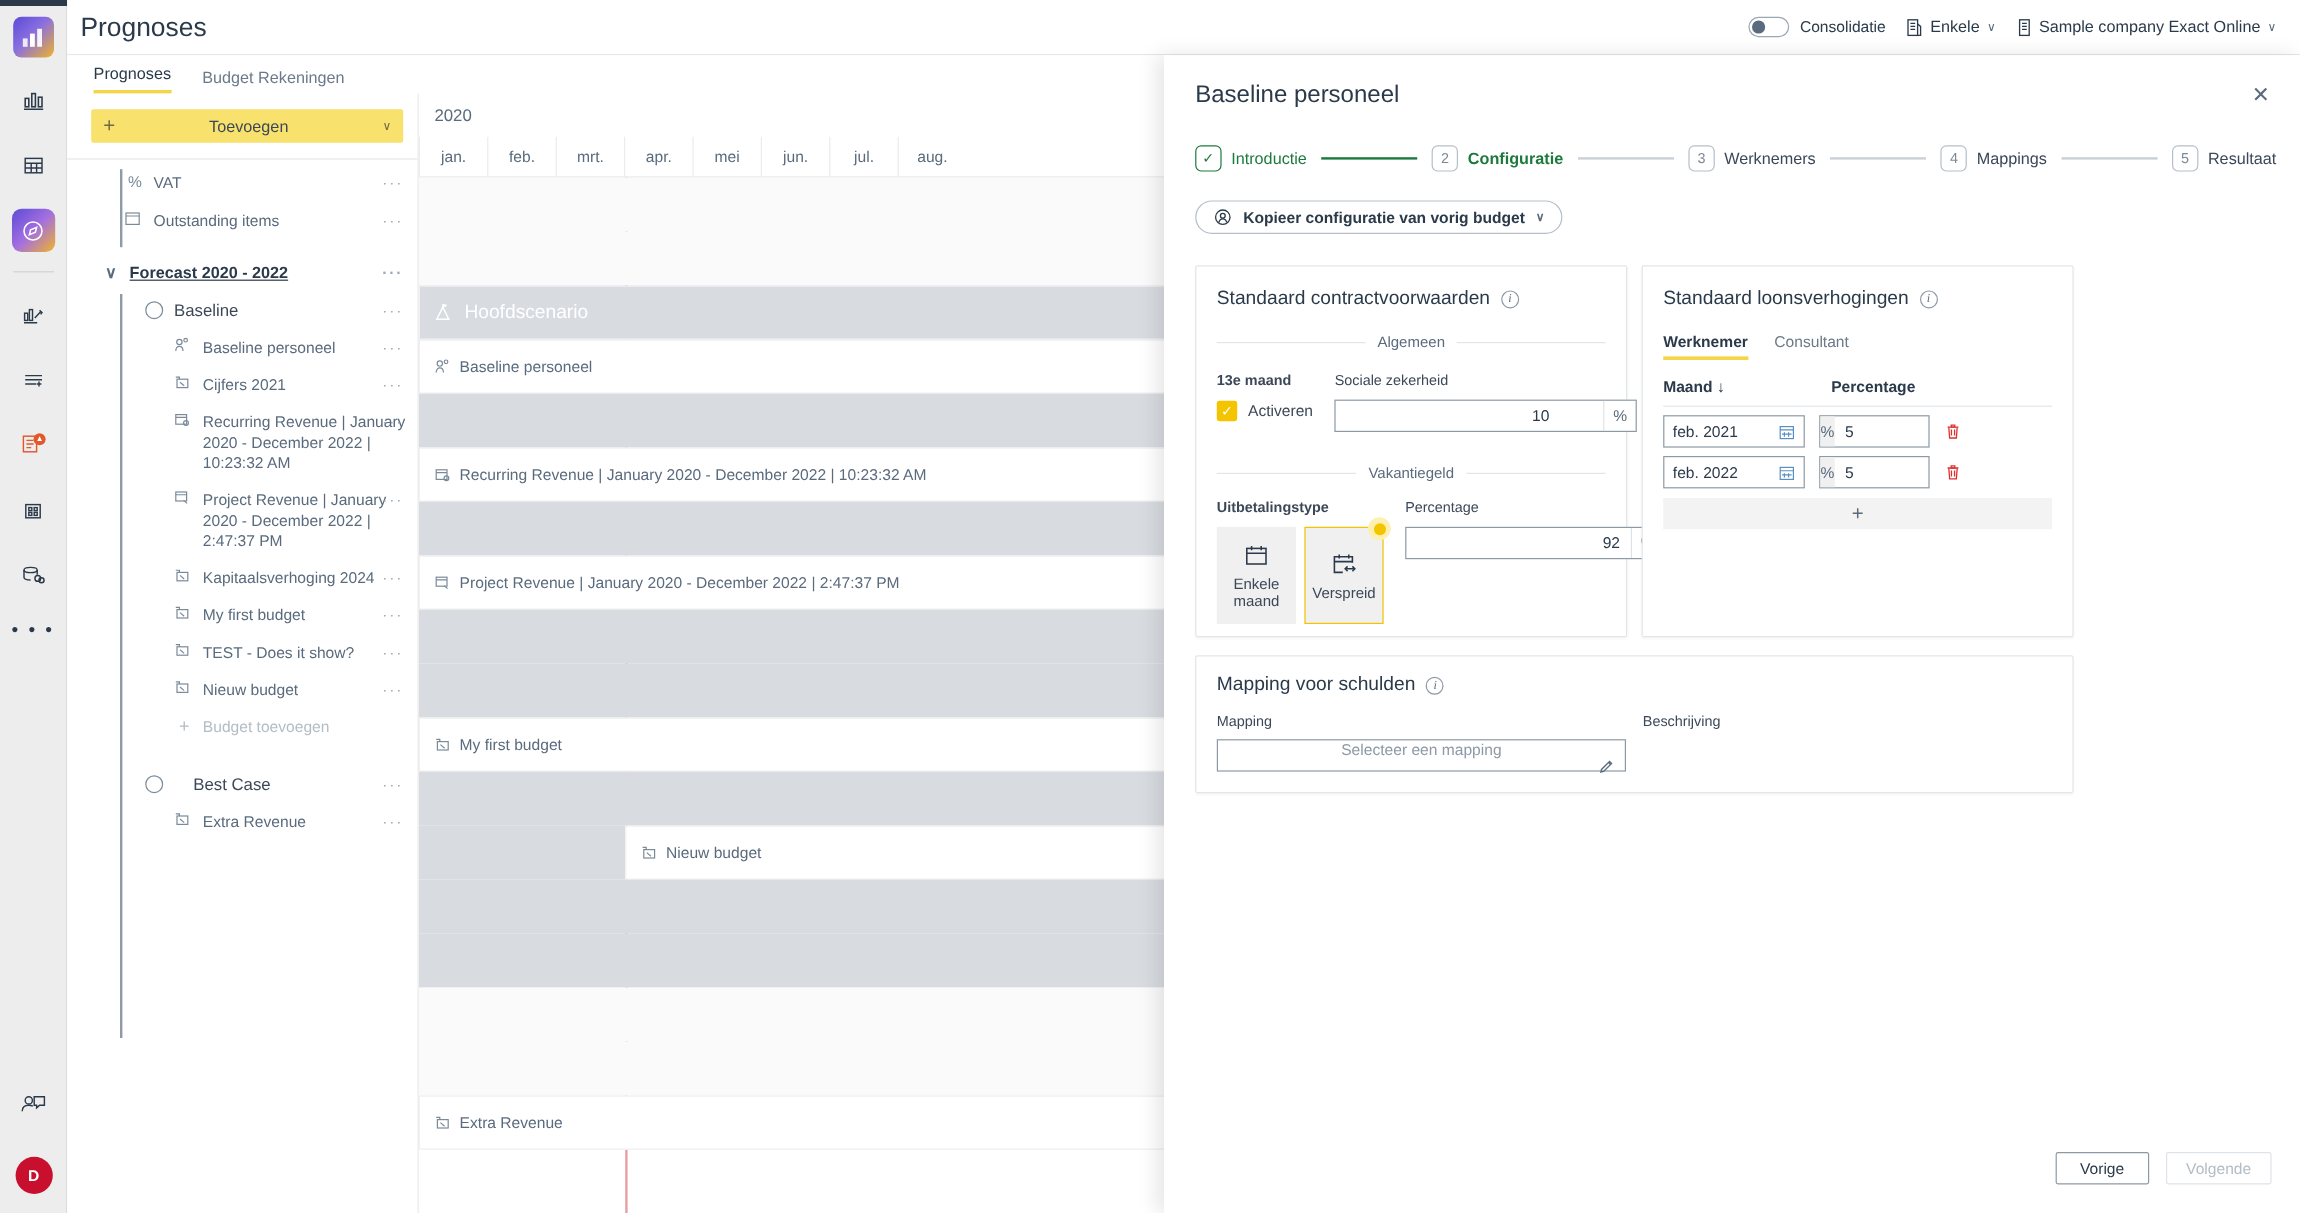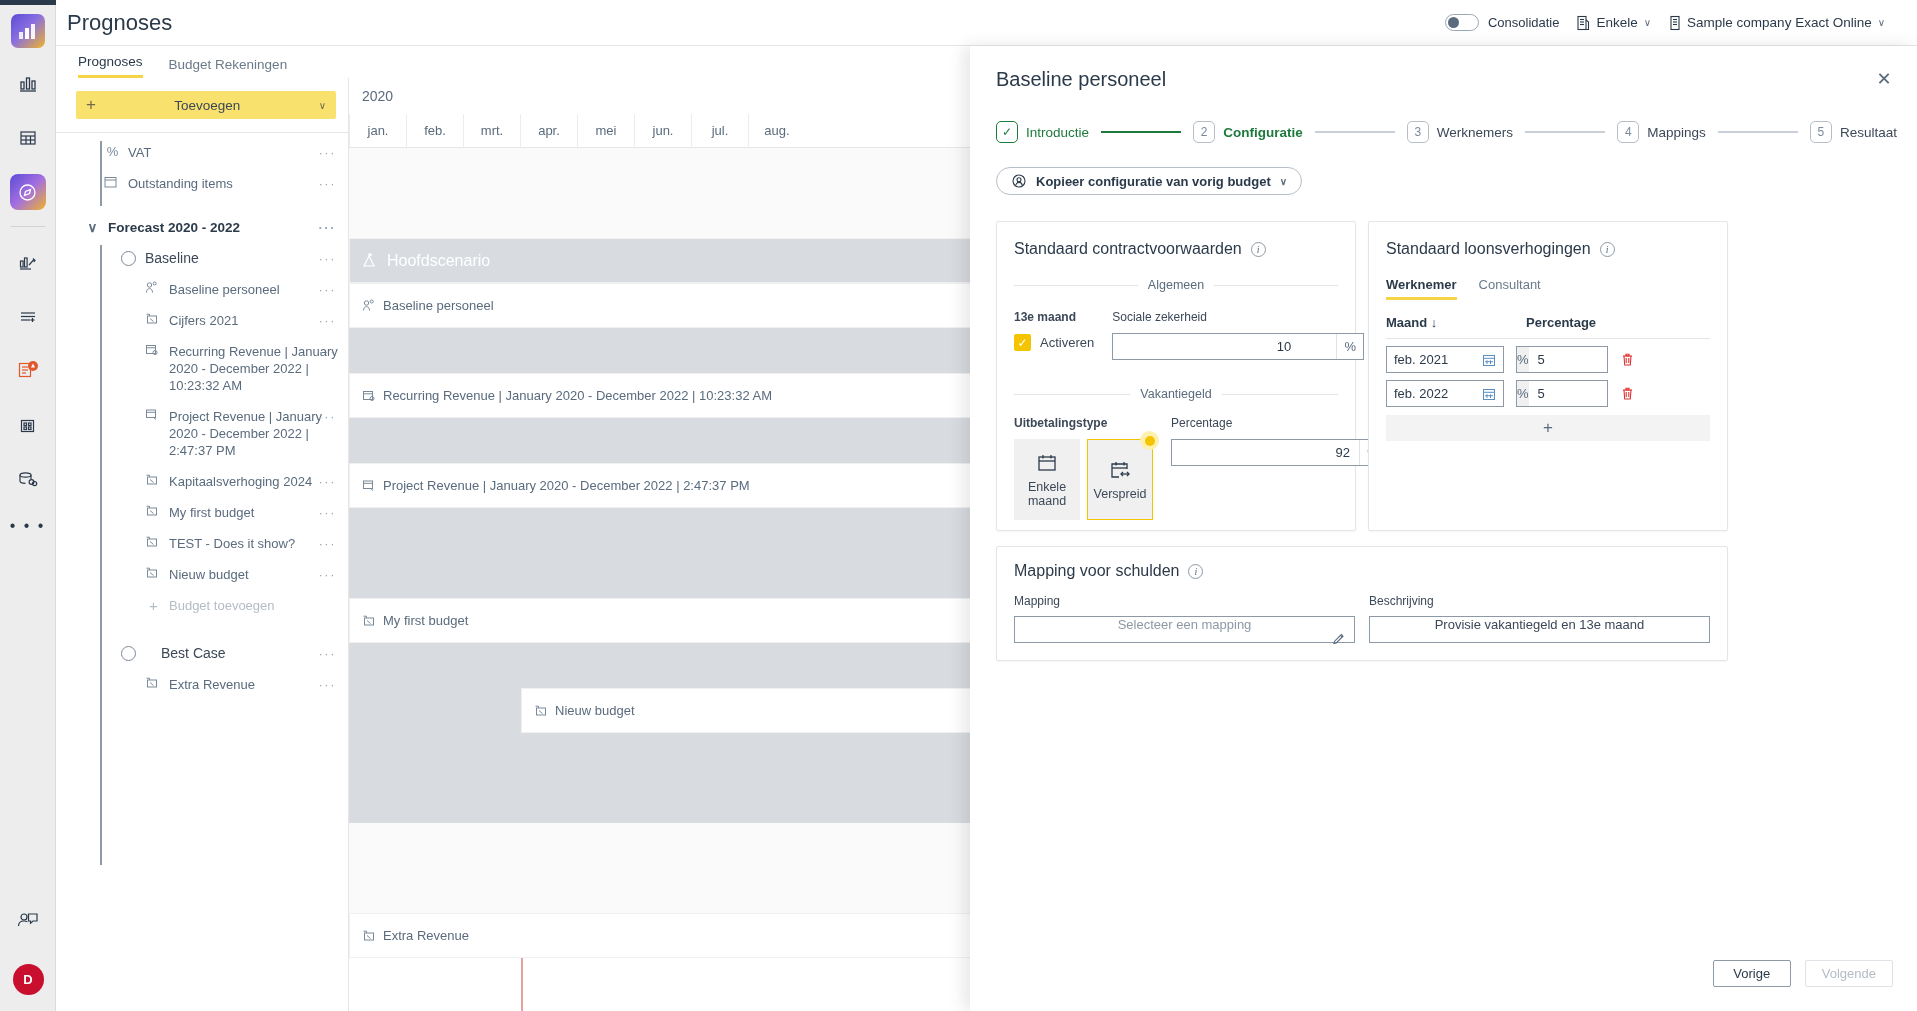--- a/index.html
+++ b/index.html
@@ -43,21 +43,21 @@
     background:#c8102e; color:#fff; font-weight:bold; font-size:13px;
     display:flex; align-items:center; justify-content:center; margin-top:26px;
   }
   
   #page-header {
     position:absolute; left:56px; top:0; width:1861px; height:46px;
     background:#ffffff; border-bottom:1px solid #e6e6e6;
     display:flex; align-items:center;
   }
   #page-title { font-size:22px; color:#2b3a4a; margin-left:11px; font-weight:400; }
-  .header-right { margin-left:auto; display:flex; align-items:center; gap:18px; padding-right:32px; }
+  .header-right { margin-left:auto; display:flex; align-items:center; gap:18px; padding-right:20px; }
   .toggle-pill {
     width:34px; height:17px; border-radius:9px; border:1px solid #9aa7b4;
     background:#fff; position:relative; cursor:pointer;
   }
   .toggle-pill::after {
     content:""; position:absolute; left:2px; top:2px; width:11px; height:11px;
     border-radius:50%; background:#5a6b7d;
   }
   .hdr-item { display:flex; align-items:center; gap:6px; font-size:13.5px; color:#2b3a4a; cursor:pointer; }
   .chev { font-size:10px; color:#5a6b7d; }
@@ -401,21 +401,21 @@
             <rect x="1" y="2.5" width="11" height="9.5"></rect>
             <line x1="1" y1="5" x2="12" y2="5"></line>
           </svg>
       </span>
       <span class="tree-label">Outstanding items</span>
       <span class="ellipsis">···</span>
     </div>
 
     <div class="tree-row group-row" style="padding-left:28px;margin-top:13px;">
       <span class="ti" style="color:#5a6b7d;">∨</span>
-      <span class="tree-label" style="max-width:200px;">Forecast 2020 - 2022</span>
+      <span class="tree-label" style="max-width:200px;text-decoration:underline;">Forecast 2020 - 2022</span>
       <span class="ellipsis">···</span>
     </div>
 
     <div class="tree-row scenario-row">
       <span class="radio-circle"></span>
       <span class="tree-label">Baseline</span>
       <span class="ellipsis">···</span>
     </div>
 
     <div class="tree-row indent-3">
@@ -852,23 +852,20 @@
           <span class="pencil">
             <svg width="14" height="14" viewBox="0 0 14 14" fill="none" stroke="#5a6b7d" stroke-width="1.1">
                 <path d="M2 11.5 L2.6 9.2 L9.3 2.5 L11 4.2 L4.3 10.9 Z"></path>
                 <line x1="8.5" y1="3.4" x2="10.2" y2="5.1"></line>
               </svg>
           </span>
         </div>
       </div>
       <div style="flex:1;">
         <div class="field-label" style="font-weight:normal;">Beschrijving</div>
-        <div class="map-input" style="margin-top:8px;">
-          <span>Provisie vakantiegeld en 13e maand</span>
-        </div>
       </div>
     </div>
   </div>
 
   <div id="drawer-footer">
     <button class="btn">Vorige</button>
     <button class="btn disabled">Volgende</button>
   </div>
 </div>
 

